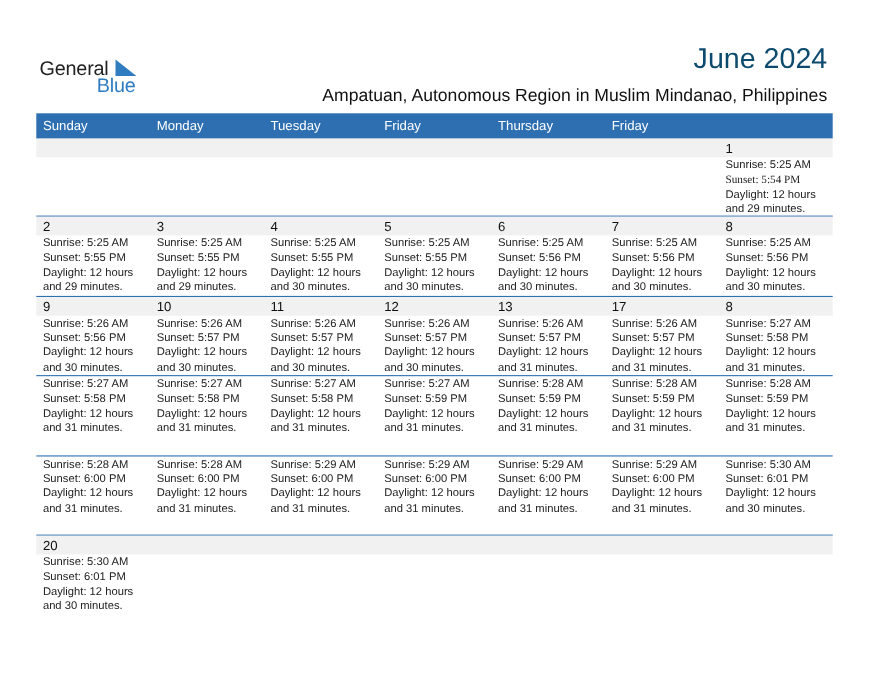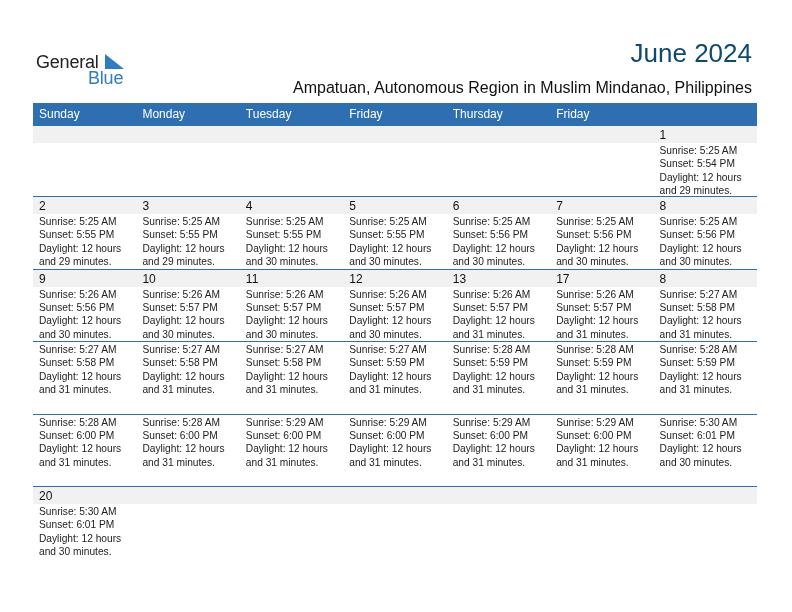--- a/index.html
+++ b/index.html
@@ -85,21 +85,21 @@
             <span style="display: block;"></span>
           </div>
           <div>
             <span style="display: block;"></span>
             <span style="display: block;"></span>
             <span style="display: block;"></span>
             <span style="display: block;"></span>
           </div>
           <div>
             <span style="display: block;">Sunrise: 5:25 AM</span>
-            <span style="display: block;">Sunset: 5:54 PM</span>
+            <span style="display: block; font-family: Liberation Serif, serif;">Sunset: 5:54 PM</span>
             <span style="display: block;">Daylight: 12 hours</span>
             <span style="display: block;">and 29 minutes.</span>
           </div>
         </div>
       </div>
       <div class="week">
         <div class="nums">
           <div>2</div>
           <div>3</div>
           <div>4</div>

